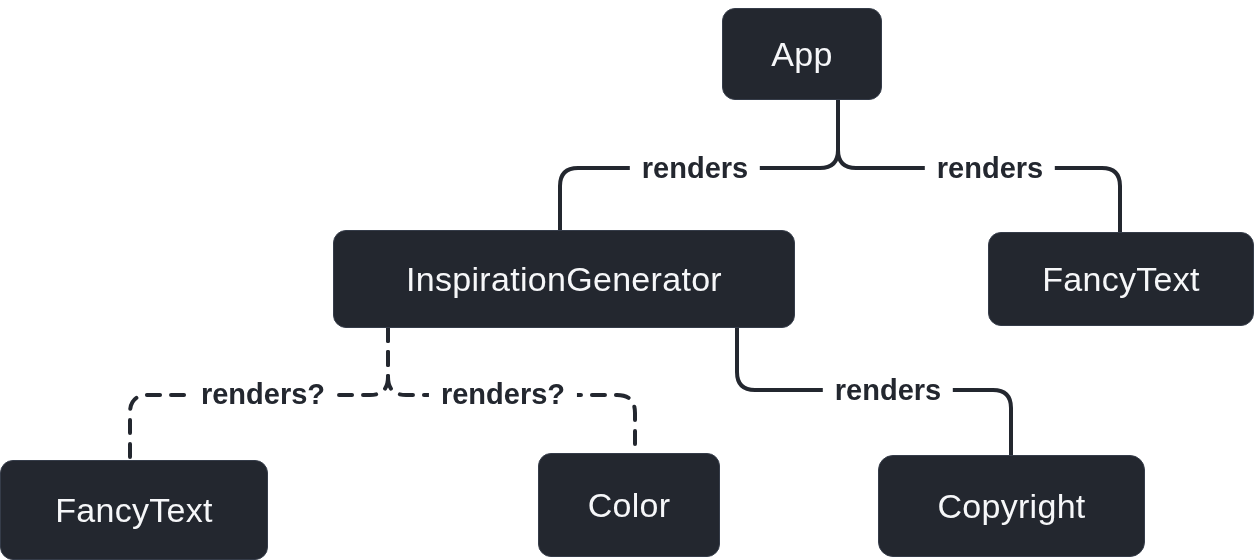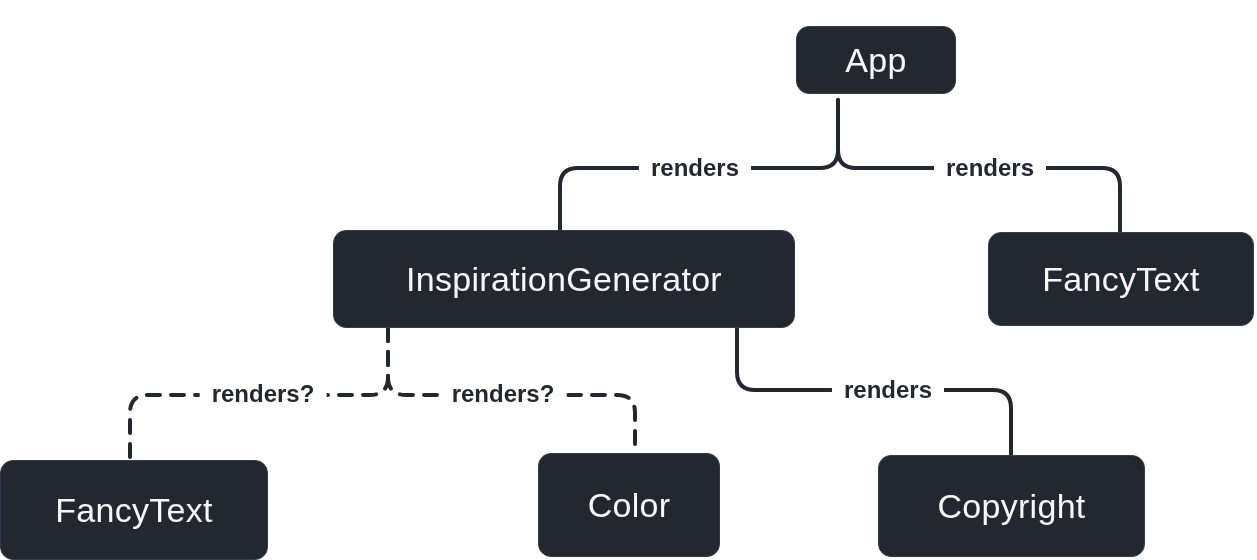--- a/index.html
+++ b/index.html
@@ -41,60 +41,60 @@
     font-size: 34px;
     font-weight: 500;
     letter-spacing: 0.3px;
     white-space: nowrap;
   }
   .edge-label {
     position: absolute;
     transform: translate(-50%, -50%);
     background: #ffffff;
     color: #23272f;
-    font-size: 24px;
+    font-size: 29px;
     font-weight: 700;
     padding: 2px 12px;
     white-space: nowrap;
   }
 </style>
 </head>
 <body>
 
 <div class="stage">
 
   <svg class="wires" viewBox="0 0 1257 560" xmlns="http://www.w3.org/2000/svg">
     <path class="wire" d="M 838 100 L 838 150 Q 838 168 820 168 L 578 168 Q 560 168 560 186 L 560 230"></path>
     <path class="wire" d="M 838 100 L 838 150 Q 838 168 856 168 L 1102 168 Q 1120 168 1120 186 L 1120 232"></path>
     <path class="wire dashed" d="M 388 328 L 388 377 Q 388 395 370 395 L 148 395 Q 130 395 130 413 L 130 460"></path>
     <path class="wire dashed" d="M 388 328 L 388 377 Q 388 395 406 395 L 617 395 Q 635 395 635 413 L 635 453"></path>
     <path class="wire" d="M 737 328 L 737 372 Q 737 390 755 390 L 993 390 Q 1011 390 1011 408 L 1011 455"></path>
   </svg>
 
-  <div class="node" style="left:796px; top:8px; width:160px; height:68px;margin-top:18px;">
+  <div class="node" style="left:722px; top:8px; width:160px; height:92px;">
     <span>App</span>
   </div>
 
   <div class="node" style="left:333px; top:230px; width:462px; height:98px;text-align:right;">
     <span>InspirationGenerator</span>
   </div>
 
   <div class="node" style="left:988px; top:232px; width:266px; height:94px;">
     <span>FancyText</span>
   </div>
 
   <div class="node" style="left:0px; top:460px; width:268px; height:100px;">
     <span>FancyText</span>
   </div>
 
   <div class="node" style="left:538px; top:453px; width:182px; height:104px;text-align:center;">
     <span>Color</span>
   </div>
 
-  <div class="node" style="left:878px; top:455px; width:267px; height:102px;">
+  <div class="node" style="left:878px; top:455px; width:267px; height:102px;border-radius:15px;">
     <span>Copyright</span>
   </div>
 
   <span class="edge-label" style="left:695px; top:168px;">renders</span>
 
   <span class="edge-label" style="left:990px; top:168px;">renders</span>
 
   <span class="edge-label" style="left:263px; top:394px;">renders?</span>
 
   <span class="edge-label" style="left:503px; top:394px;">renders?</span>

